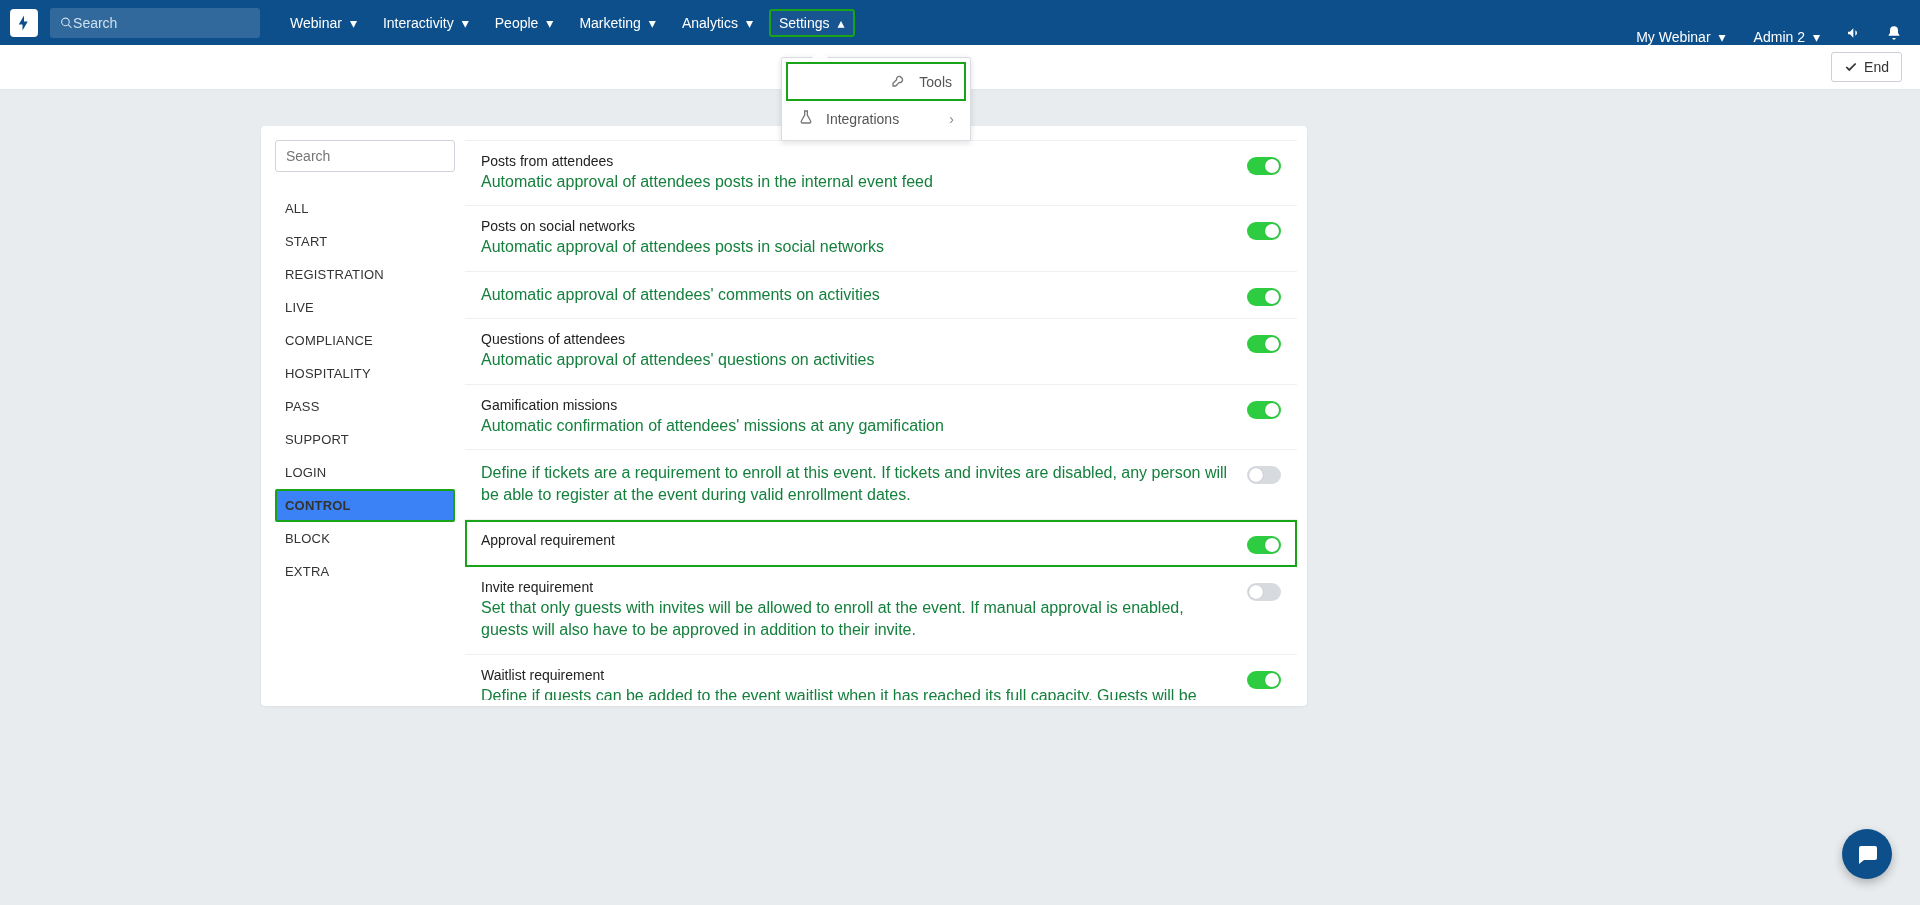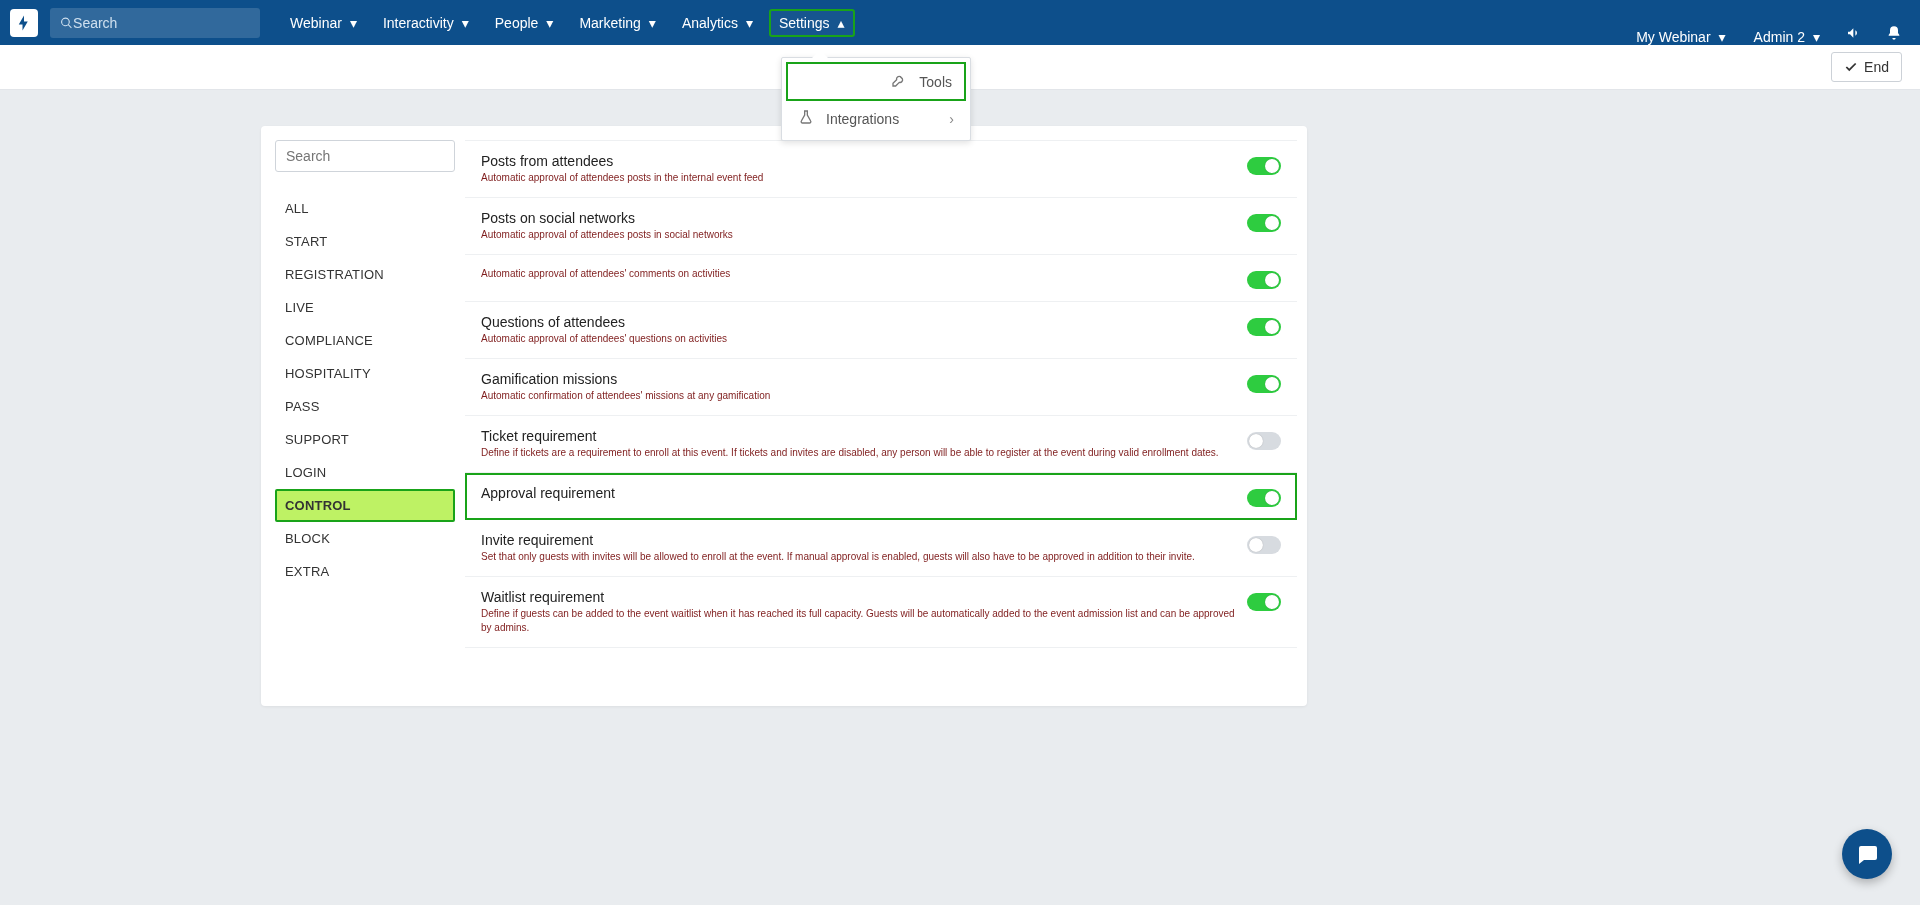--- a/index.html
+++ b/index.html
@@ -107,41 +107,41 @@
   .sidebar-search {
     width: 100%; height: 32px; border: 1px solid #cfd4da; border-radius: 3px;
     padding: 4px 10px; font-size: 14px; color: #666; margin-bottom: 20px;
   }
   .sidebar-list { list-style: none; }
   .sidebar-list li {
     font-size: 13px; color: #333; padding: 9px 10px; cursor: pointer;
     text-transform: uppercase; letter-spacing: .2px;
   }
   .sidebar-list li.active {
-    background: #bef264; border-radius: 3px; font-weight: 600;
+    background: #3b82f6; border-radius: 3px; font-weight: 600;
   }
   .sidebar-list li.highlight {
     border: 2px solid #19a319; border-radius: 2px; padding: 7px 8px;
   }
 
   
   .content-scroll {
     flex: 1;
     overflow: auto;
     border-left: 0;
   }
   .rows { border-top: 1px solid #eef0f2; }
   .row-wrap { position: relative; }
   .setting-row {
     display: flex; align-items: flex-start; gap: 12px;
     padding: 12px 16px; border-bottom: 1px solid #eef0f2;
   }
   .setting-text { flex: 1; }
   .setting-title { font-size: 14px; color: #222; margin-bottom: 2px; }
-  .setting-desc  { font-size: 10px; color: #7f1d1d; line-height: 1.4; }
+  .setting-desc  { font-size: 16px; color: #15803d; line-height: 1.4; }
 
   .toggle {
     width: 34px; height: 18px; border-radius: 10px; position: relative; flex-shrink: 0;
     margin-top: 4px; cursor: pointer;
   }
   .toggle .knob {
     width: 14px; height: 14px; border-radius: 50%; background: #fff;
     position: absolute; top: 2px; transition: left .1s;
     box-shadow: 0 0 1px rgba(0,0,0,0.3);
   }
@@ -332,21 +332,20 @@
               <div class="setting-desc">Automatic confirmation of attendees' missions at any gamification</div>
             </div>
             <div class="toggle on">
               <div class="knob"></div>
             </div>
           </div>
         </div>
         <div class="row-wrap">
           <div class="setting-row">
             <div class="setting-text">
-              <div class="setting-title">Ticket requirement</div>
               <div class="setting-desc">Define if tickets are a requirement to enroll at this event. If tickets and invites are disabled, any person will be able to register at the event during valid enrollment dates.</div>
             </div>
             <div class="toggle off">
               <div class="knob"></div>
             </div>
           </div>
         </div>
         <div class="row-wrap">
           <div class="setting-row">
             <div class="setting-text">

